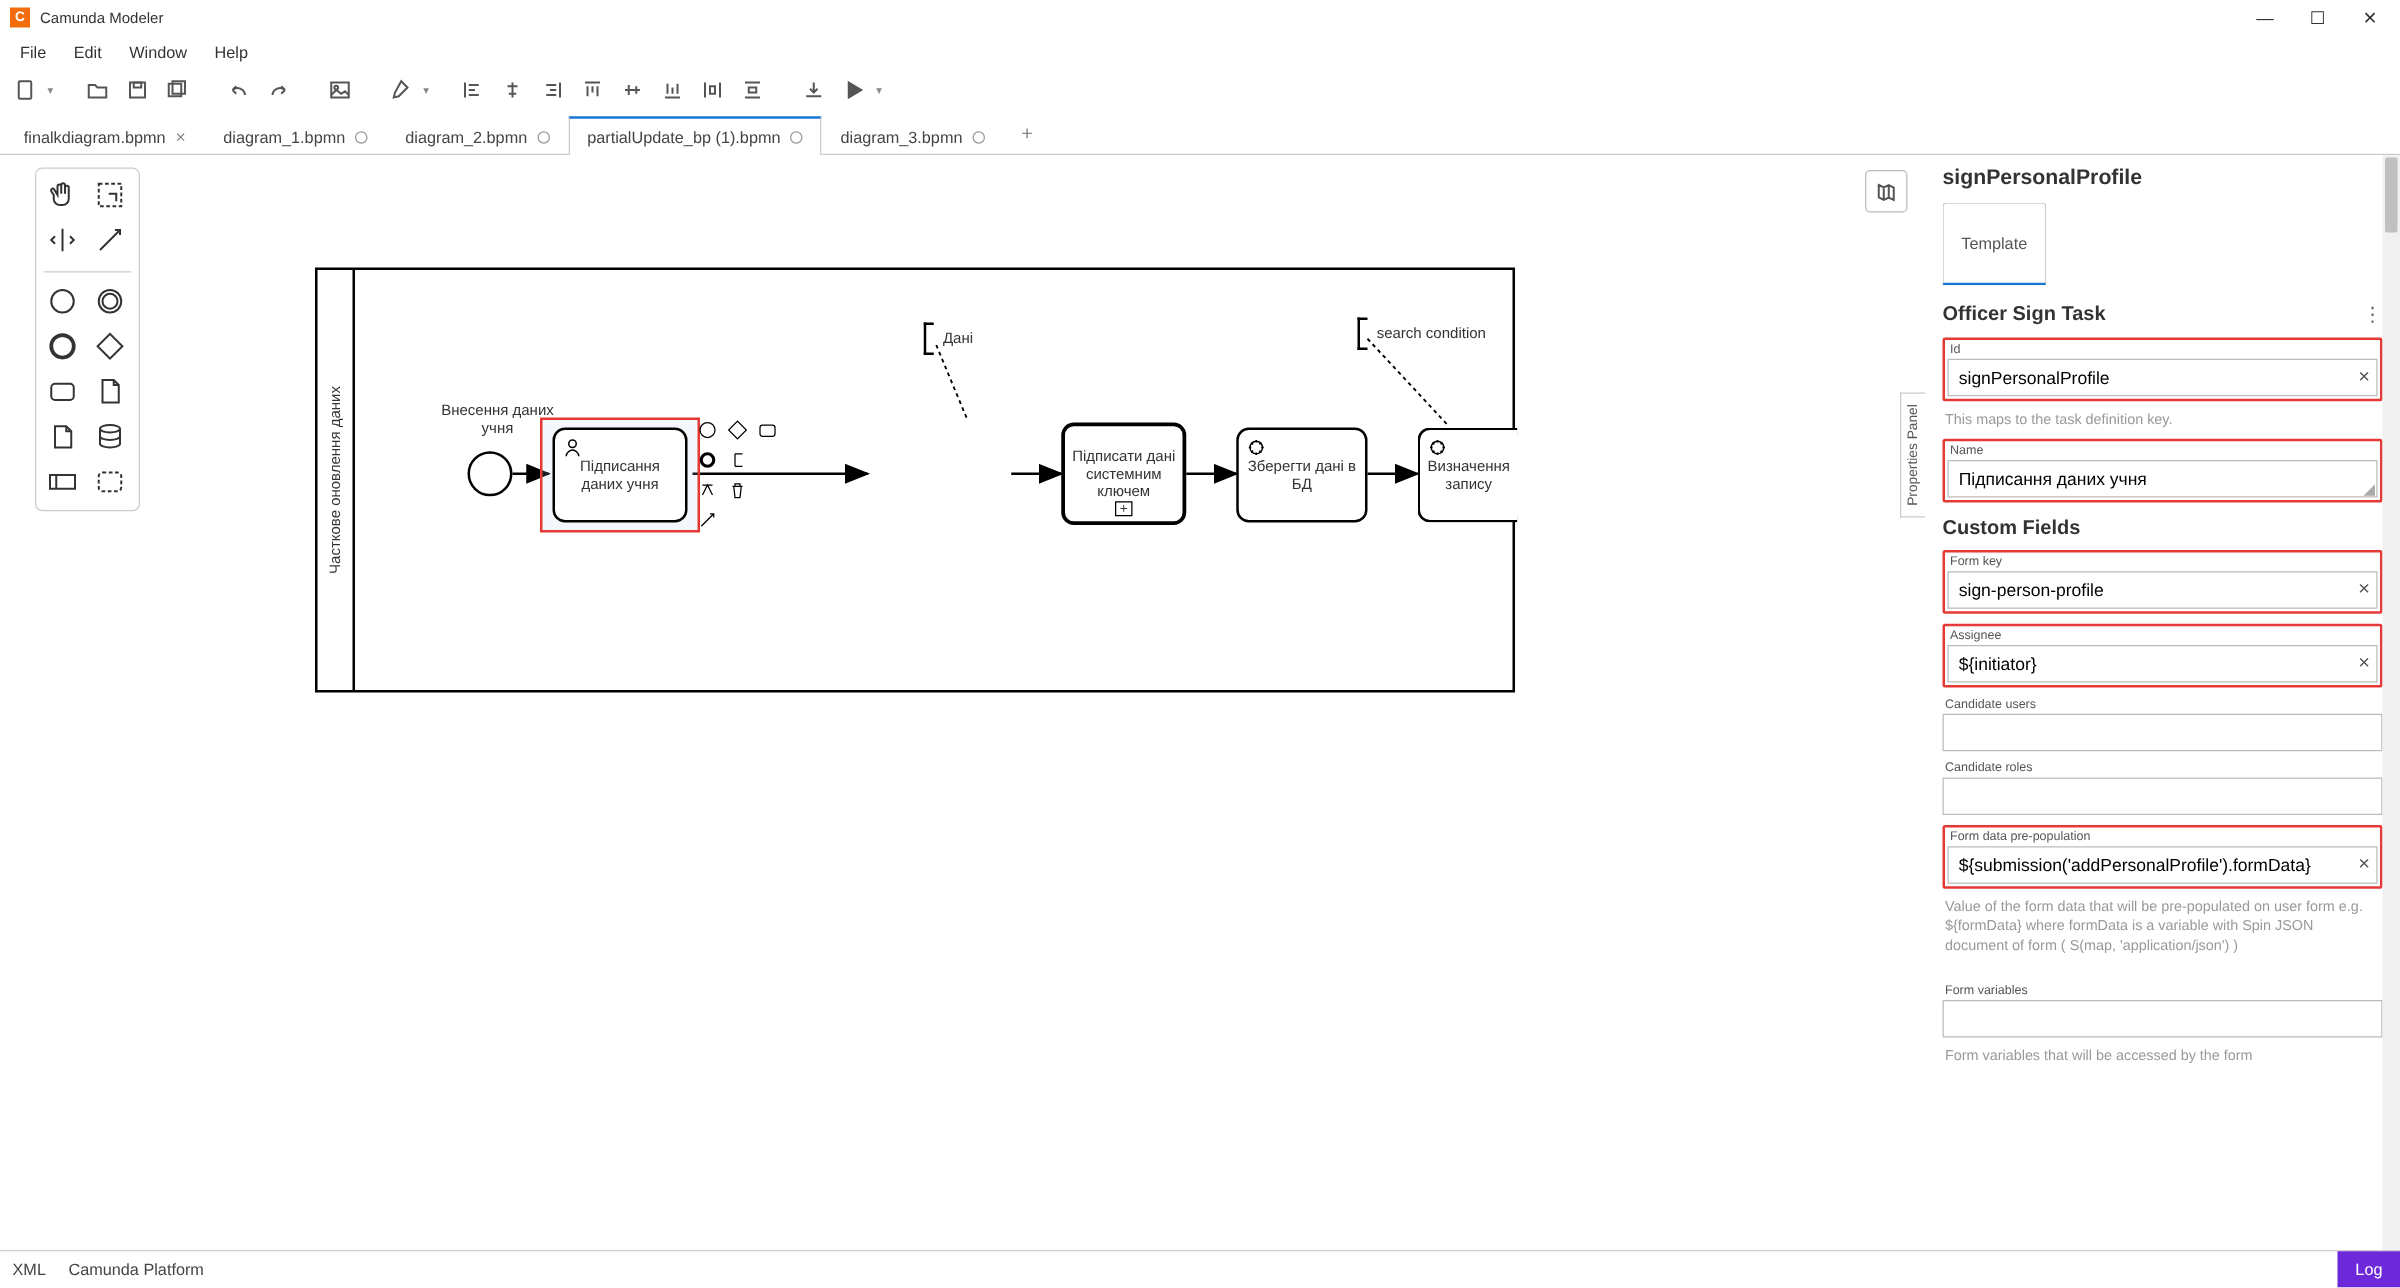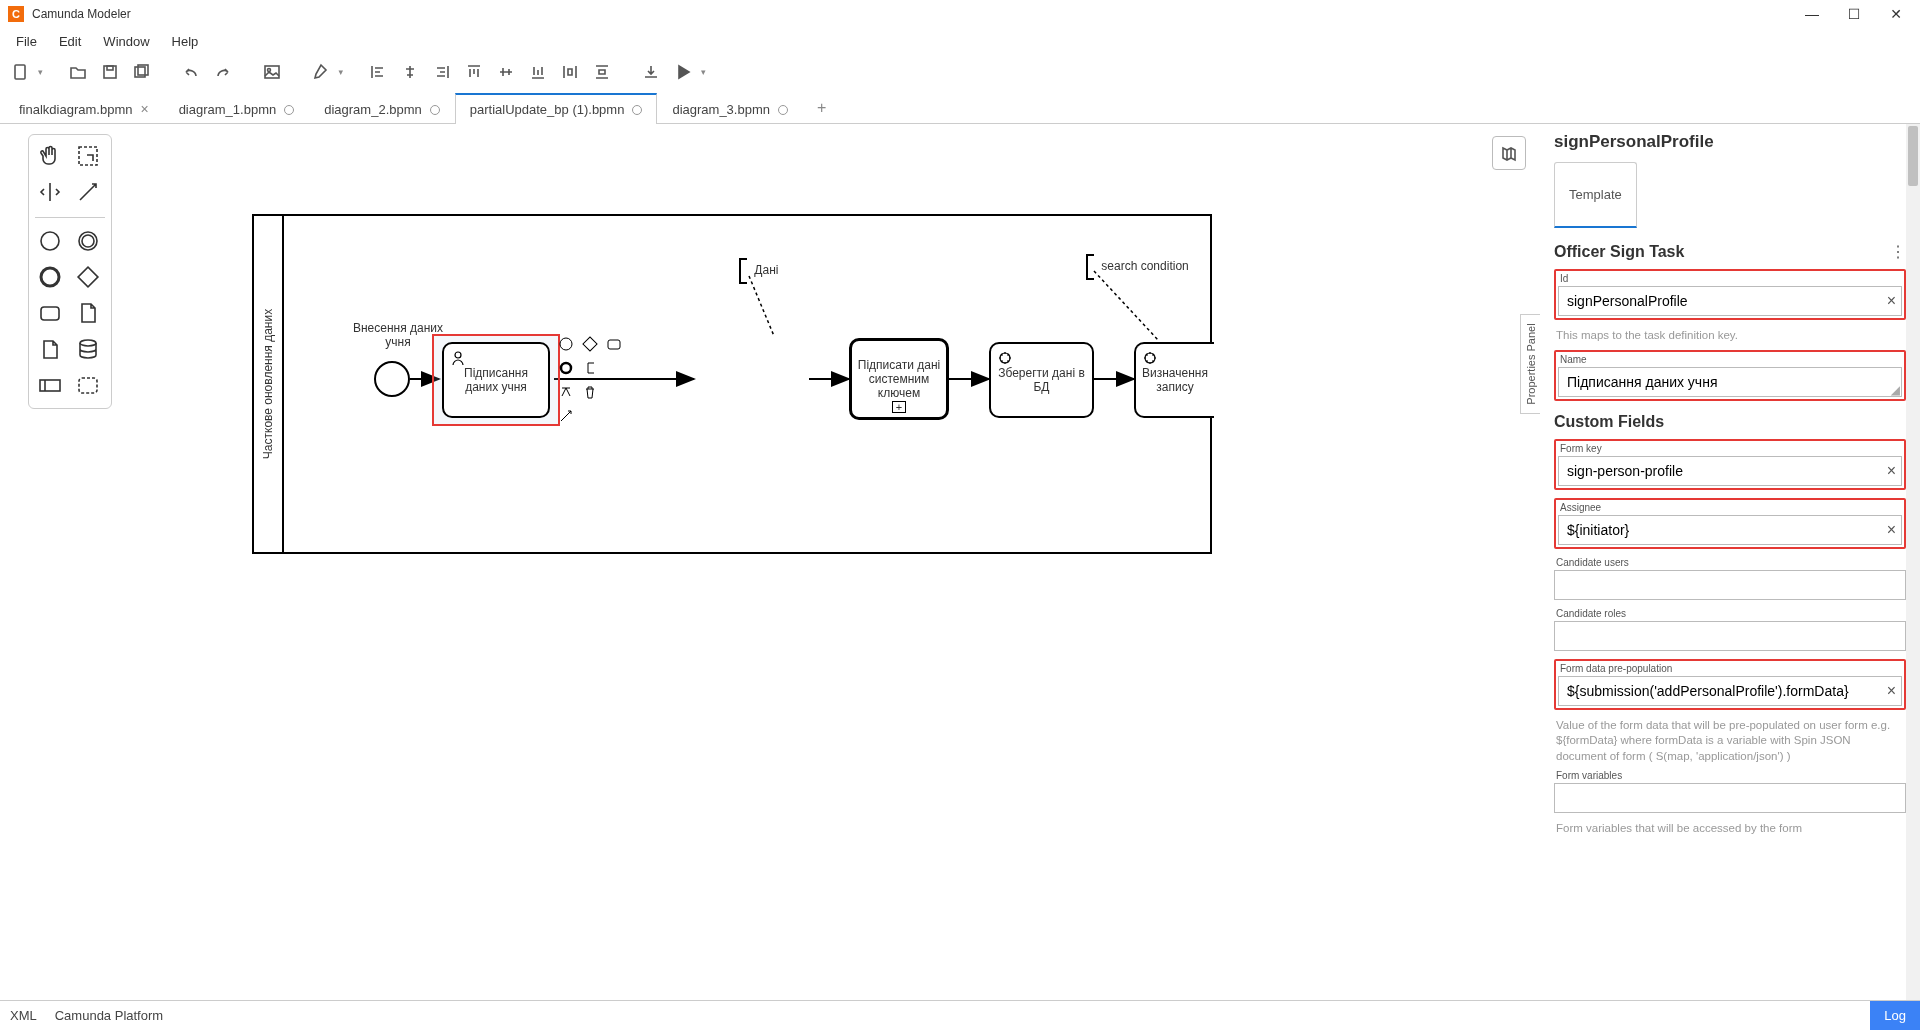--- a/index.html
+++ b/index.html
@@ -49,21 +49,21 @@
 .field-label { font-size:10px; color:#555; margin-bottom:2px; padding-left:2px;}
 .field-input-wrap { position:relative; }
 .field-input { width:100%; border:1px solid #bbb; padding:6px 26px 6px 8px; font-size:14px; font-family:inherit; background:#fff;}
 .field-input.textarea { resize: both; min-height:30px; max-height:30px;}
 .field-clear { position:absolute; right:6px; top:50%; transform:translateY(-50%); font-size:16px; color:#555; cursor:pointer;}
 .field-hint { font-size:11.5px; color:#999; margin-top:2px; line-height:1.35; padding:0 2px;}
 .ctx-menu { position:absolute; display:flex; flex-direction:column; gap:4px; }
 .ctx-row { display:flex; gap:4px;}
 .ctx-item { width:20px; height:20px; display:flex;align-items:center;justify-content:center; font-size:13px;}
 .statusbar { height:30px; border-top:1px solid #ccc; display:flex; align-items:center; padding:0 10px; gap:18px; font-size:13px; color:#444; position:relative;}
-.statusbar .log-btn { position:absolute; right:0; top:0; height:100%; background:#3b82f6; color:#fff; padding:0 14px; display:flex;align-items:center; font-size:13px;}
+.statusbar .log-btn { position:absolute; right:0; top:0; height:100%; background:#6d28d9; color:#fff; padding:0 14px; display:flex;align-items:center; font-size:13px;}
 svg.icon { width:18px; height:18px; stroke:#555; stroke-width:1.6; fill:none; }
 svg.bicon { width:26px; height:26px; stroke:#333; stroke-width:1.6; fill:none; }
 .annot { position:absolute; font-size:12px; }
 .annot-bracket { border-left:2px solid #000; border-top:2px solid #000; border-bottom:2px solid #000; width:8px;}
 </style>
 </head>
 <body>
 
 <div class="titlebar">
   <div class="app-icon">C</div>
@@ -489,21 +489,21 @@
 
     <div class="field highlight">
       <div class="field-label">Form data pre-population</div>
       <div class="field-input-wrap">
         <input class="field-input" value="${submission('addPersonalProfile').formData}" style="">
         <span class="field-clear">×</span>
       </div>
     </div>
     <div class="field-hint">Value of the form data that will be pre-populated on user form e.g. ${formData} where formData is a variable with Spin JSON document of form ( S(map, 'application/json') )</div>
 
-    <div class="field" style="margin-top:6px;">
+    <div class="field" style="margin-top:22px;">
       <div class="field-label">Form variables</div>
       <input class="field-input" value="" style="">
     </div>
     <div class="field-hint">Form variables that will be accessed by the form</div>
 
     <div class="properties-scroll">
         <div class="properties-scroll-thumb"></div>
       </div>
   </div>
 </div>

